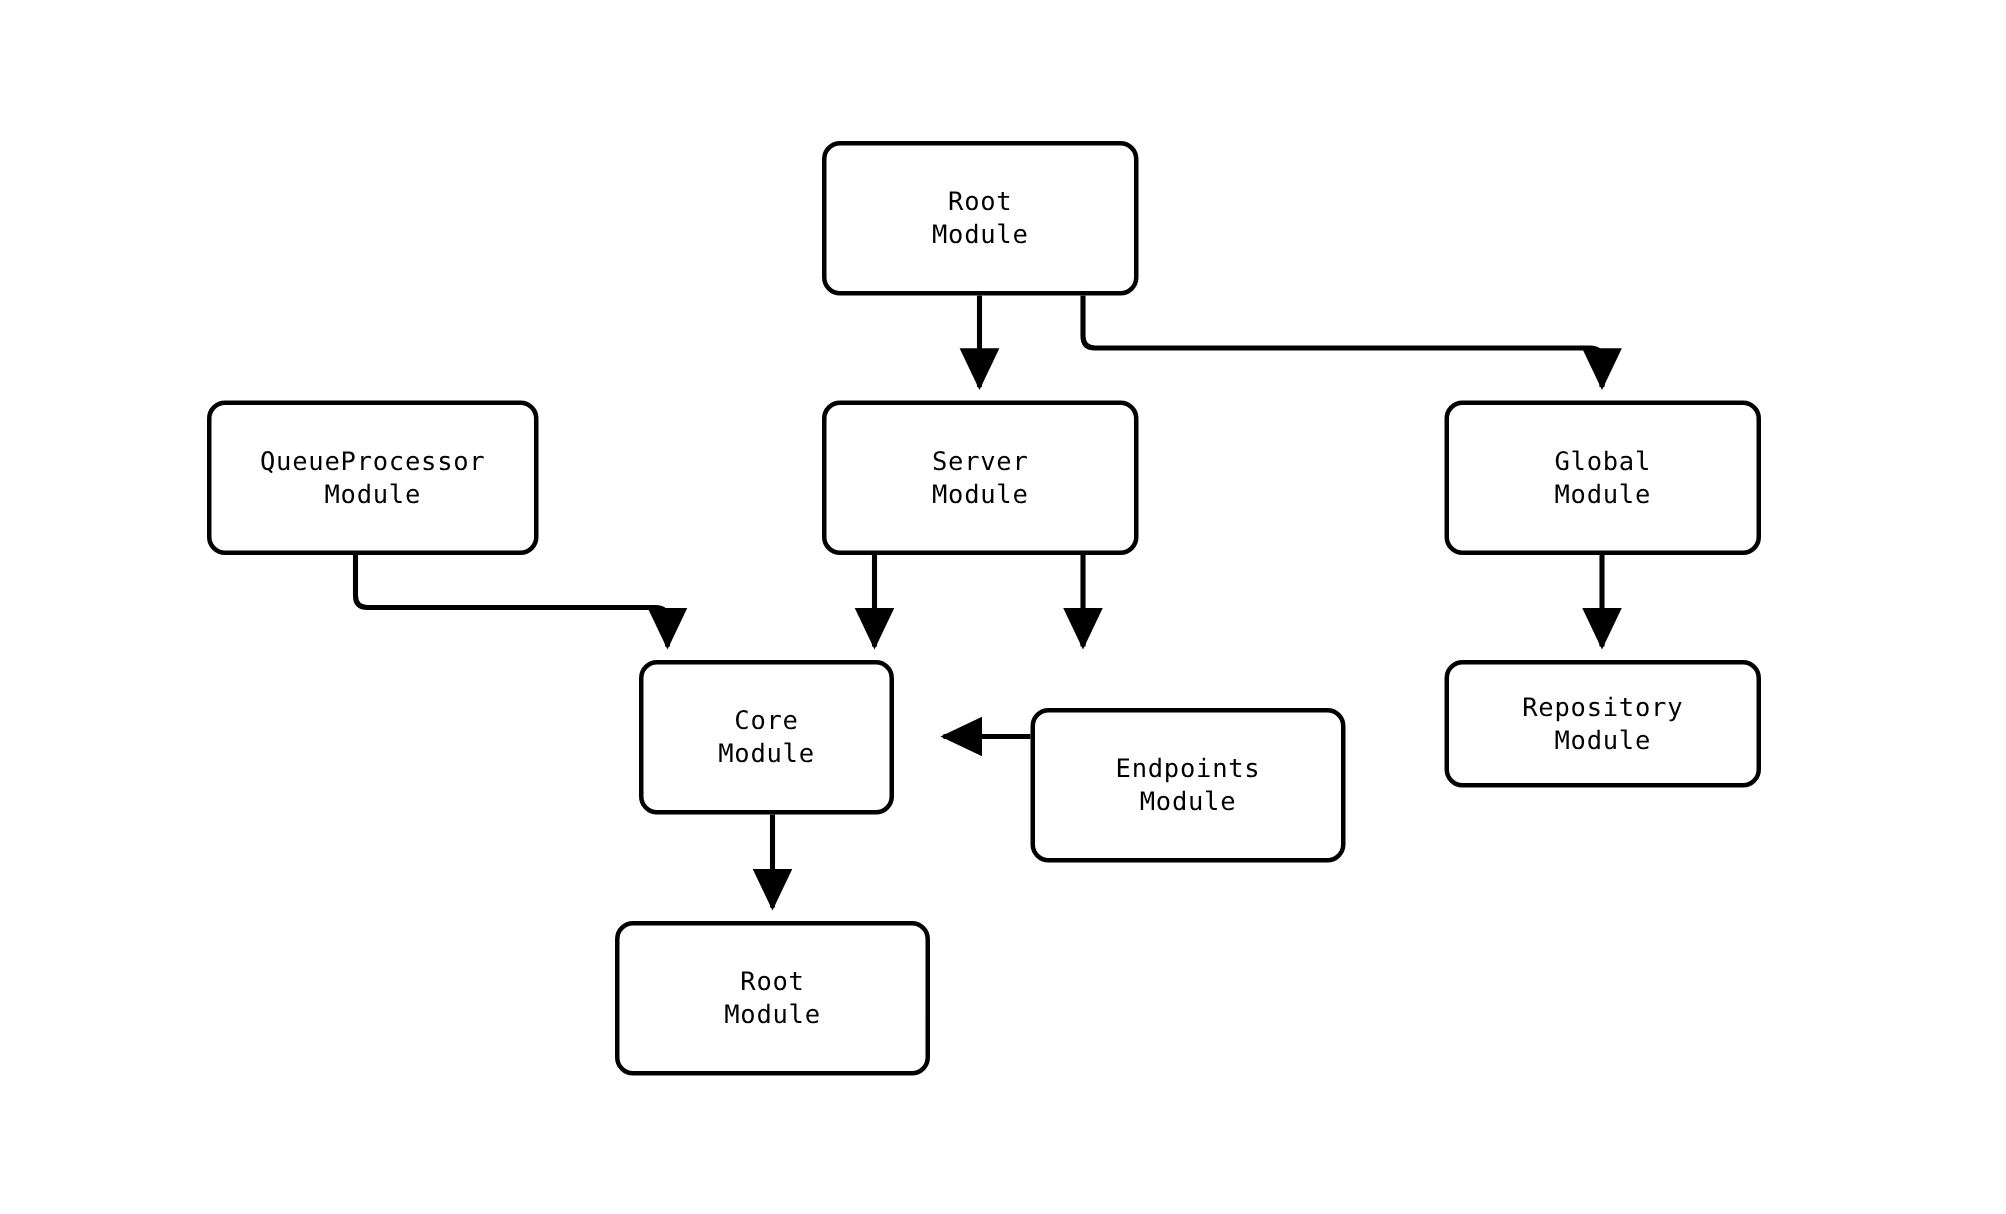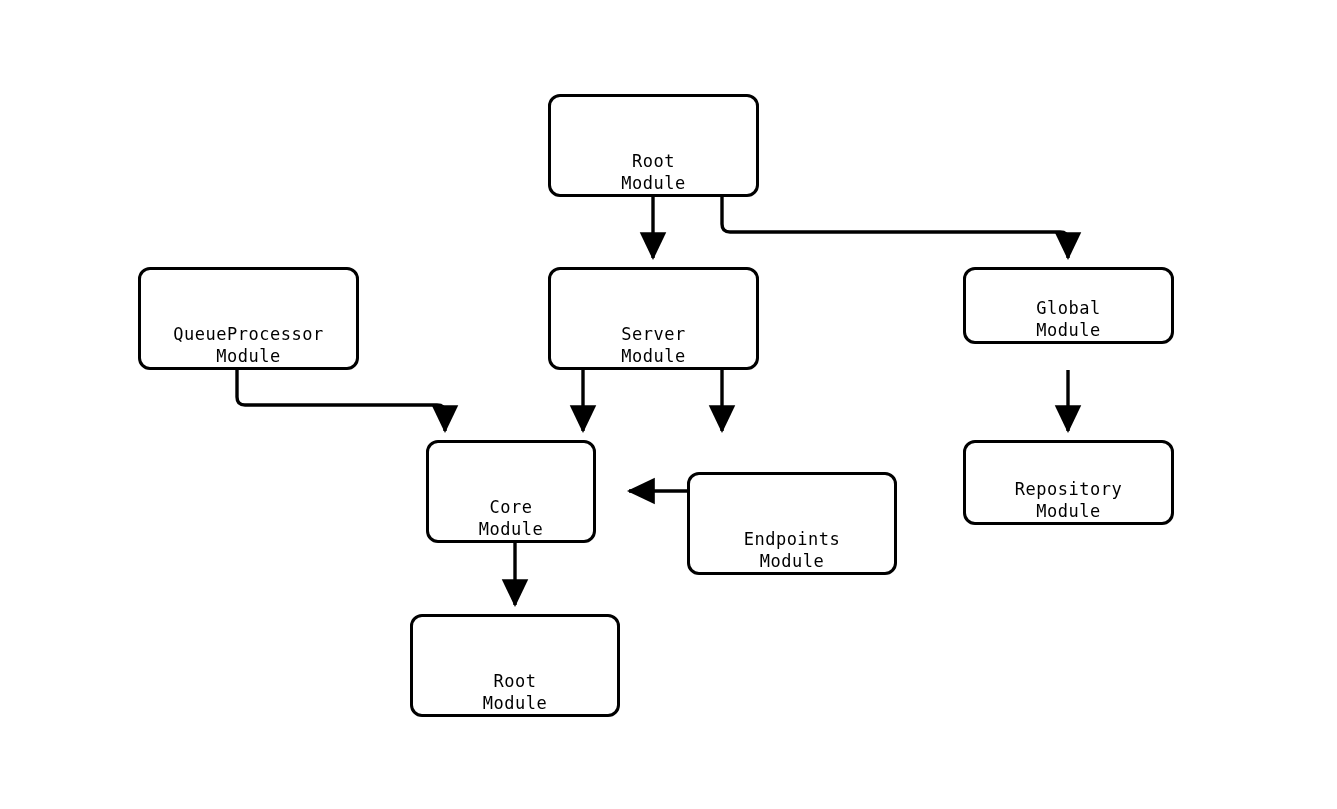--- a/index.html
+++ b/index.html
@@ -26,21 +26,21 @@
   }
   .node {
     position: absolute;
     box-sizing: border-box;
     border: 3px solid #000000;
     border-radius: 12px;
     background: #ffffff;
     display: flex;
     flex-direction: column;
     align-items: center;
-    justify-content: flex-end;
+    justify-content: center;
     z-index: 2;
   }
   .node-line {
     font-family: "DejaVu Sans Mono", "Liberation Mono", monospace;
     font-size: 17px;
     line-height: 22px;
     color: #000000;
     letter-spacing: 0.5px;
     white-space: nowrap;
   }
@@ -85,21 +85,21 @@
   <div class="node" style="left:138px; top:267px; width:221px; height:103px;">
     <div class="node-line">QueueProcessor</div>
     <div class="node-line">Module</div>
   </div>
 
   <div class="node" style="left:548px; top:267px; width:211px; height:103px;">
     <div class="node-line">Server</div>
     <div class="node-line">Module</div>
   </div>
 
-  <div class="node" style="left:963px; top:267px; width:211px; height:77px;">
+  <div class="node" style="left:963px; top:267px; width:211px; height:103px;">
     <div class="node-line">Global</div>
     <div class="node-line">Module</div>
   </div>
 
   <div class="node" style="left:426px; top:440px; width:170px; height:103px;">
     <div class="node-line">Core</div>
     <div class="node-line">Module</div>
   </div>
 
   <div class="node" style="left:687px; top:440px; width:210px; height:103px;margin-top:32px;">

